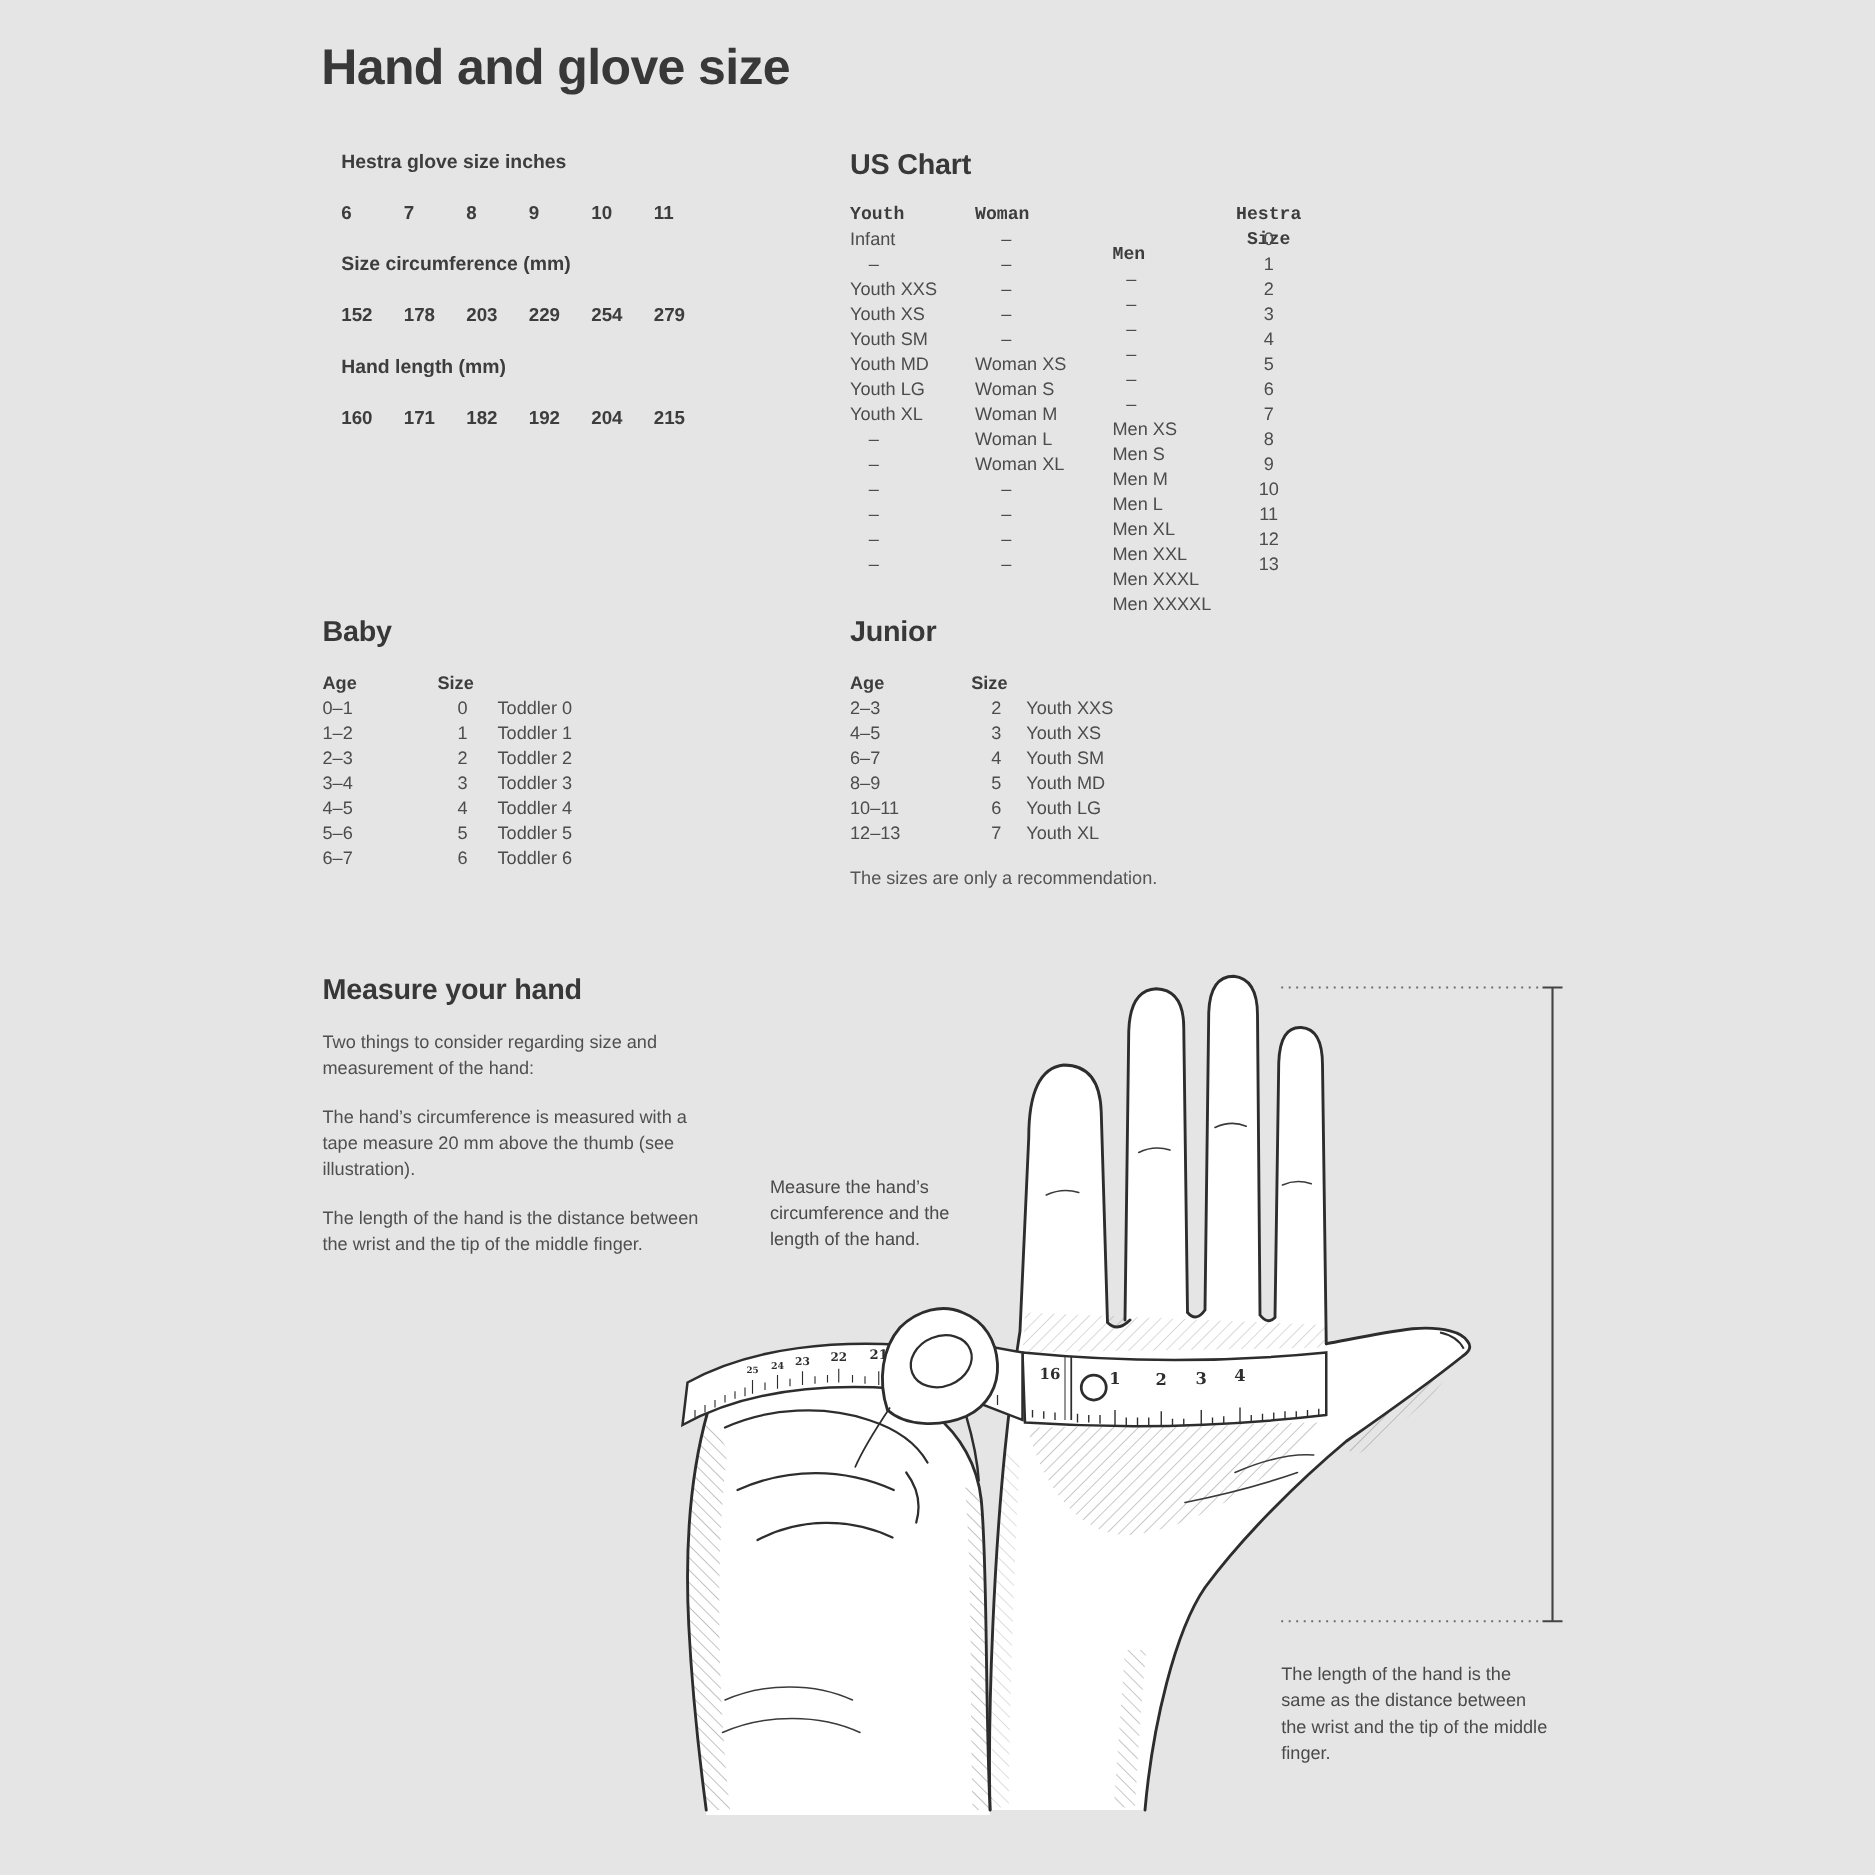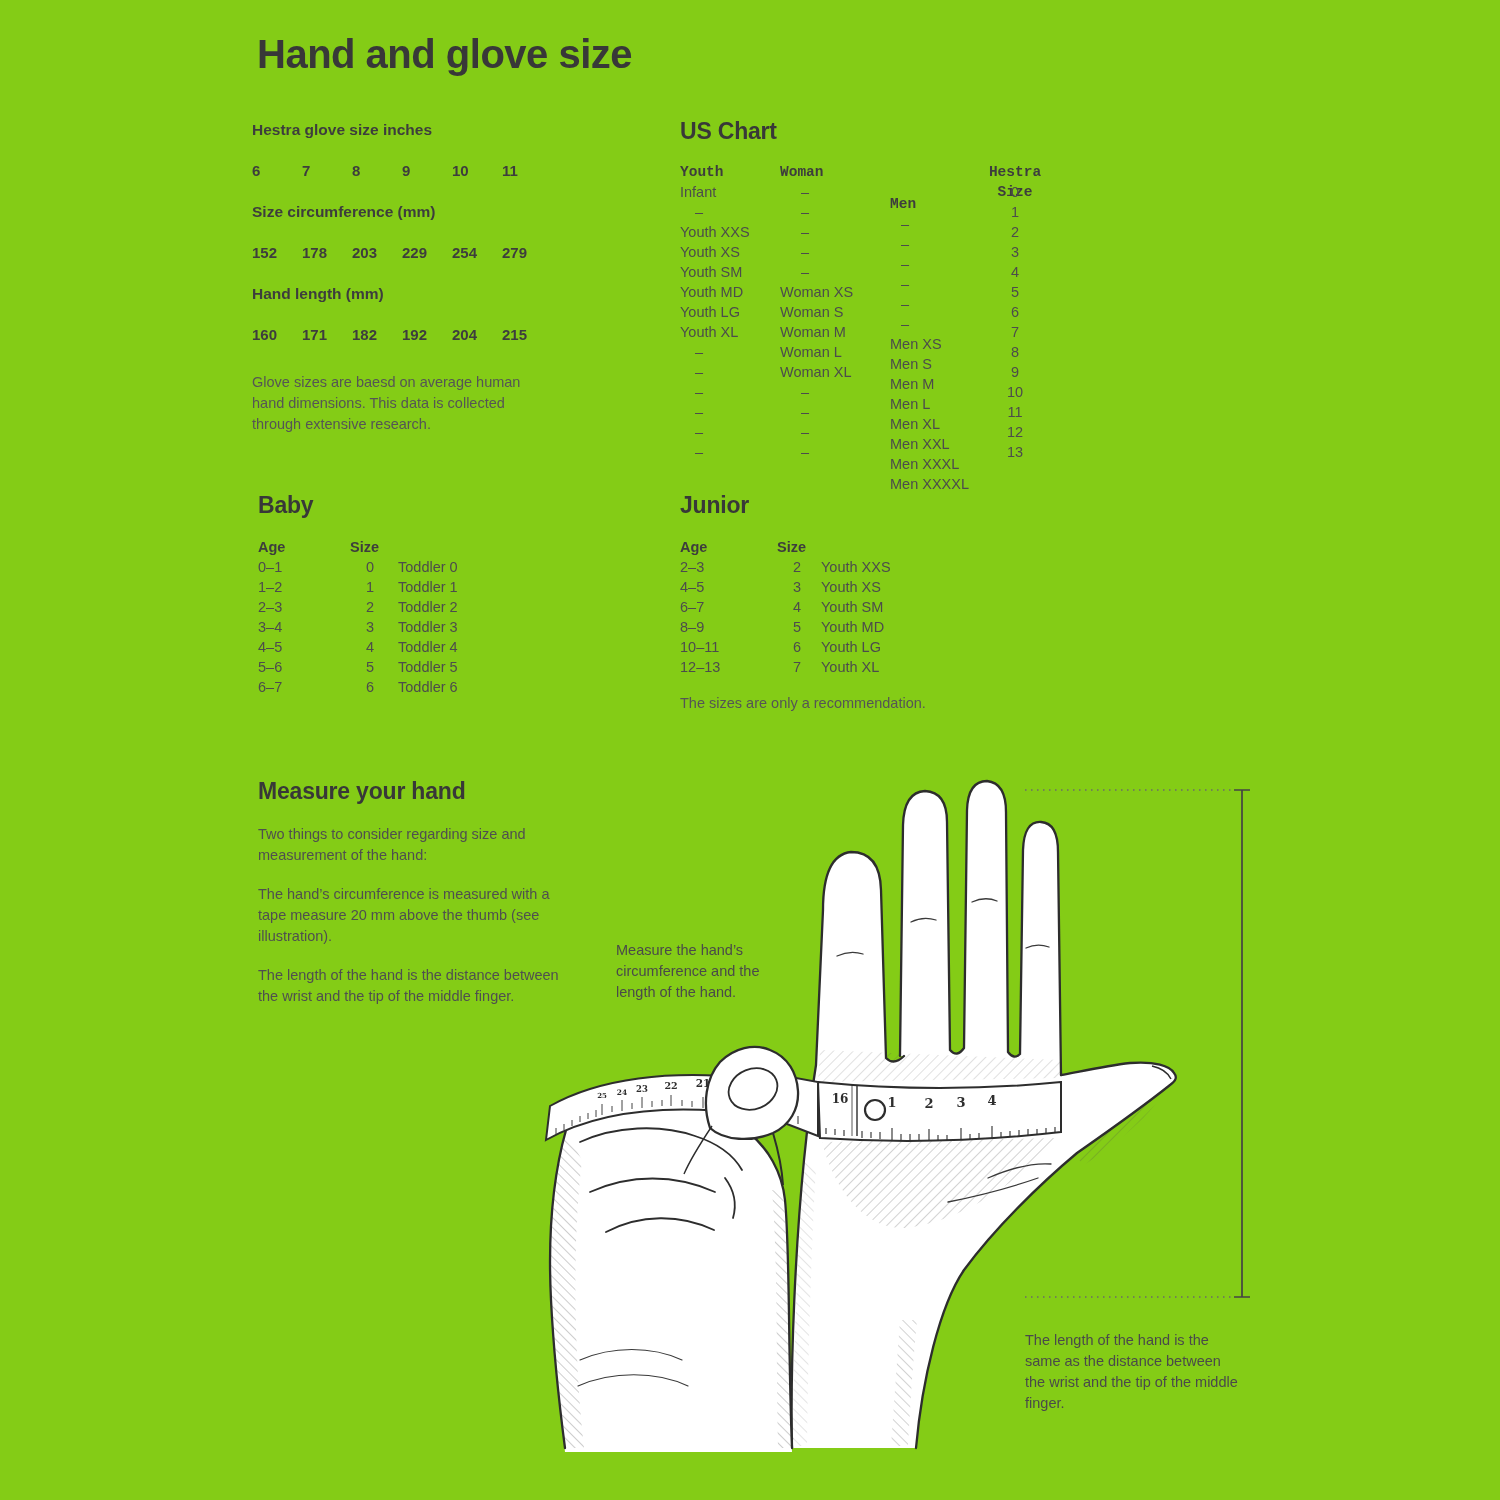--- a/index.html
+++ b/index.html
@@ -1,16 +1,16 @@
 <!DOCTYPE html>
 <html><head>
 <meta charset="utf-8">
 <style>
   html,body{margin:0;padding:0;background:#ffffff;}
-  .page{position:relative;width:1500px;height:1500px;background:#84cc16;overflow:hidden;
+  .page{position:relative;width:1500px;height:1500px;background:#e5e5e5;overflow:hidden;
         font-family:"Liberation Sans", sans-serif;color:#4c4c4c;}
   .abs{position:absolute;}
   .title{left:257px;top:30px;font-size:40px;font-weight:700;color:#383838;letter-spacing:-0.5px;line-height:48px;}
   h2{margin:0;font-size:23px;font-weight:700;color:#383838;line-height:30px;letter-spacing:-0.2px;}
   .shead{font-size:15.5px;font-weight:700;color:#3d3d3d;line-height:16px;margin-top:25px;}
   .shead:first-child{margin-top:0;}
   .nrow{display:flex;margin-top:25px;}
   .ncell{width:50px;font-weight:700;font-size:15px;color:#3d3d3d;line-height:16px;}
   .note{margin-top:29px;width:300px;font-size:14.5px;line-height:21px;color:#555555;}
   .hdr{display:flex;font-weight:700;color:#3d3d3d;font-size:14.5px;height:20px;line-height:20px;}
@@ -41,21 +41,21 @@
   .cap{font-size:14.5px;line-height:21px;color:#4a4a4a;}
   svg text{font-family:"DejaVu Serif", serif;font-weight:bold;fill:#2e2e2e;}
 </style>
 </head>
 <body>
 
 <div class="page">
 
   <div class="abs title">Hand and glove size</div>
 
-  <div class="abs" style="left:252px;top:122px;width:340px;">
+  <div class="abs" style="left:273px;top:122px;width:340px;">
     <div class="shead">Hestra glove size inches</div>
     <div class="nrow">
         <span class="ncell">6</span>
         <span class="ncell">7</span>
         <span class="ncell">8</span>
         <span class="ncell">9</span>
         <span class="ncell">10</span>
         <span class="ncell">11</span>
       </div>
     <div class="shead">Size circumference (mm)</div>
@@ -69,21 +69,20 @@
       </div>
     <div class="shead">Hand length (mm)</div>
     <div class="nrow">
         <span class="ncell">160</span>
         <span class="ncell">171</span>
         <span class="ncell">182</span>
         <span class="ncell">192</span>
         <span class="ncell">204</span>
         <span class="ncell">215</span>
       </div>
-    <div class="note">Glove sizes are baesd on average human hand dimensions. This data is collected through extensive research.</div>
   </div>
 
   <div class="abs us" style="left:680px;top:116px;">
     <h2>US Chart</h2>
     <div class="hdr">
       <span class="hcell">Youth</span>
       <span class="hcell">Woman</span>
       <span class="hcell">Men</span>
       <span class="hcell">Hestra Size</span>
     </div>

